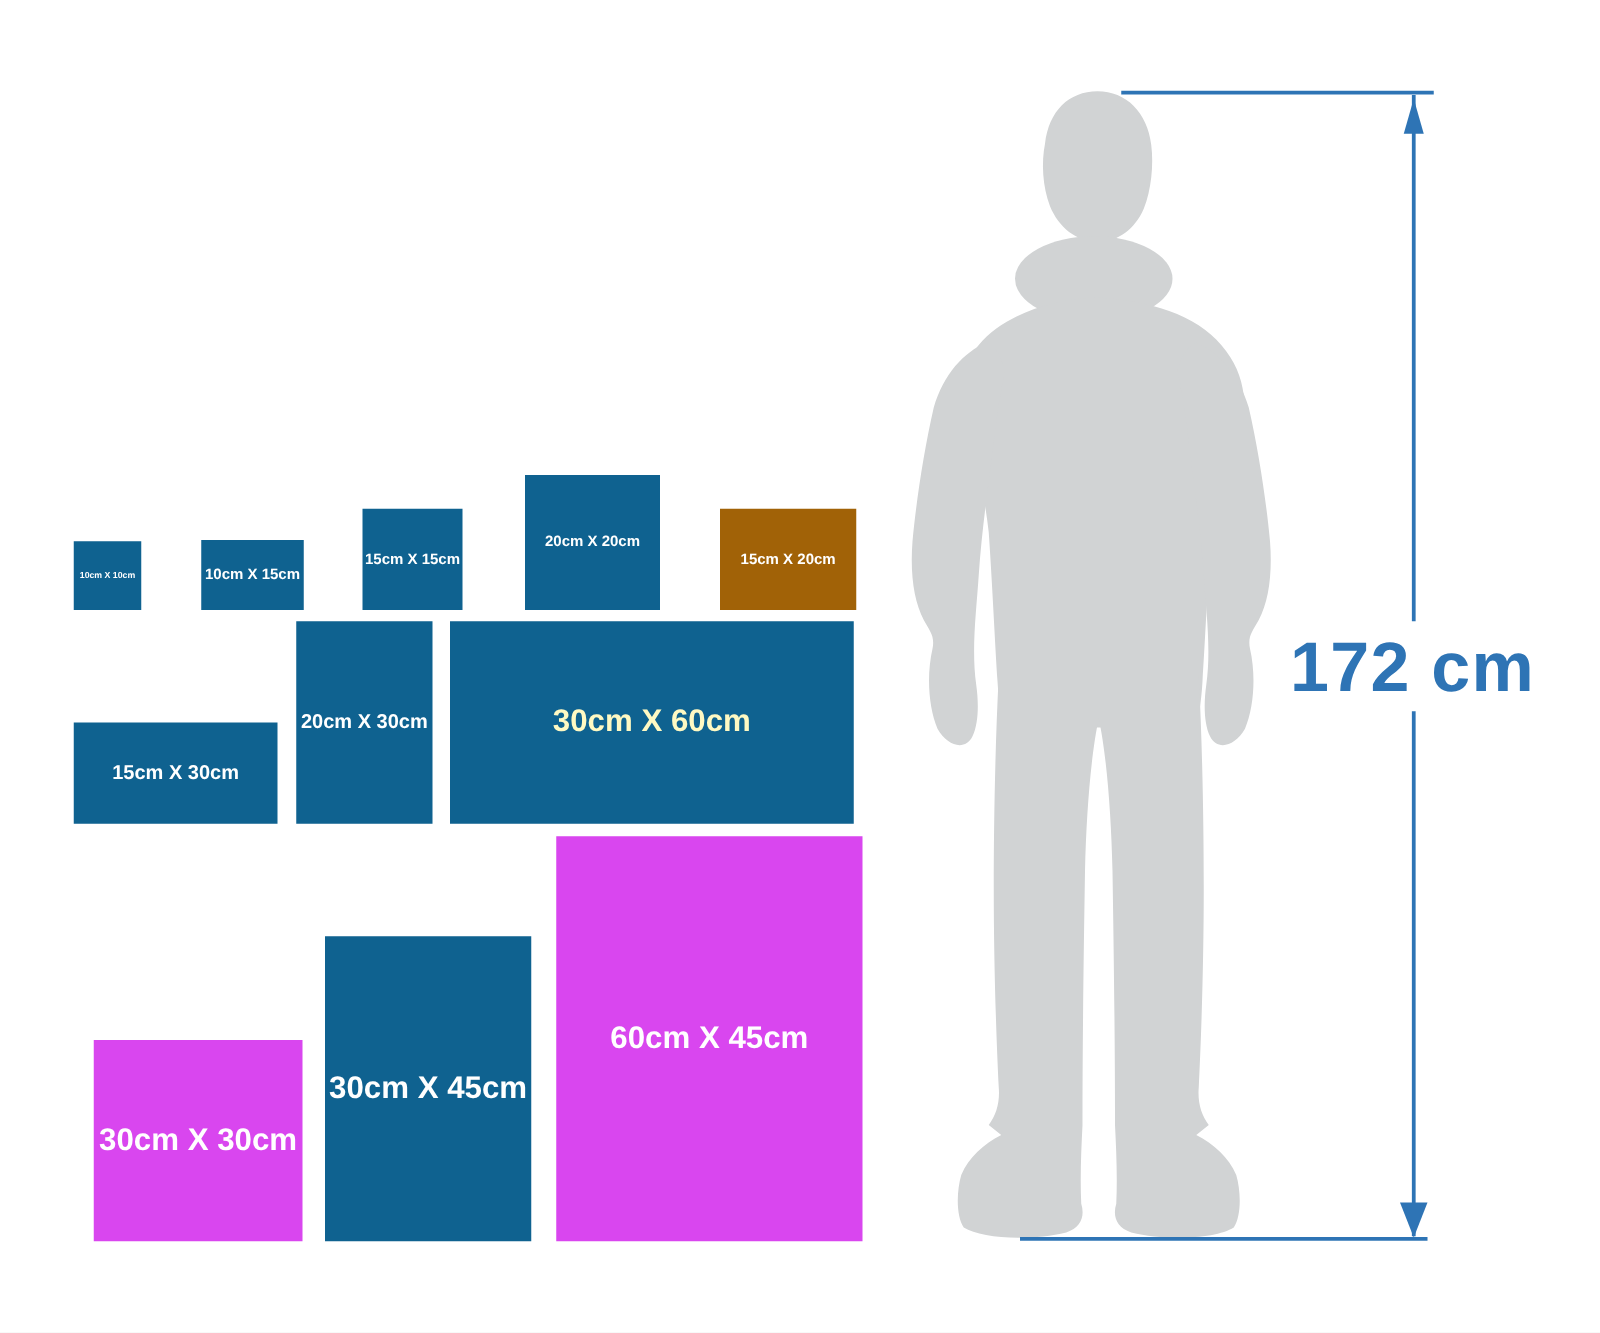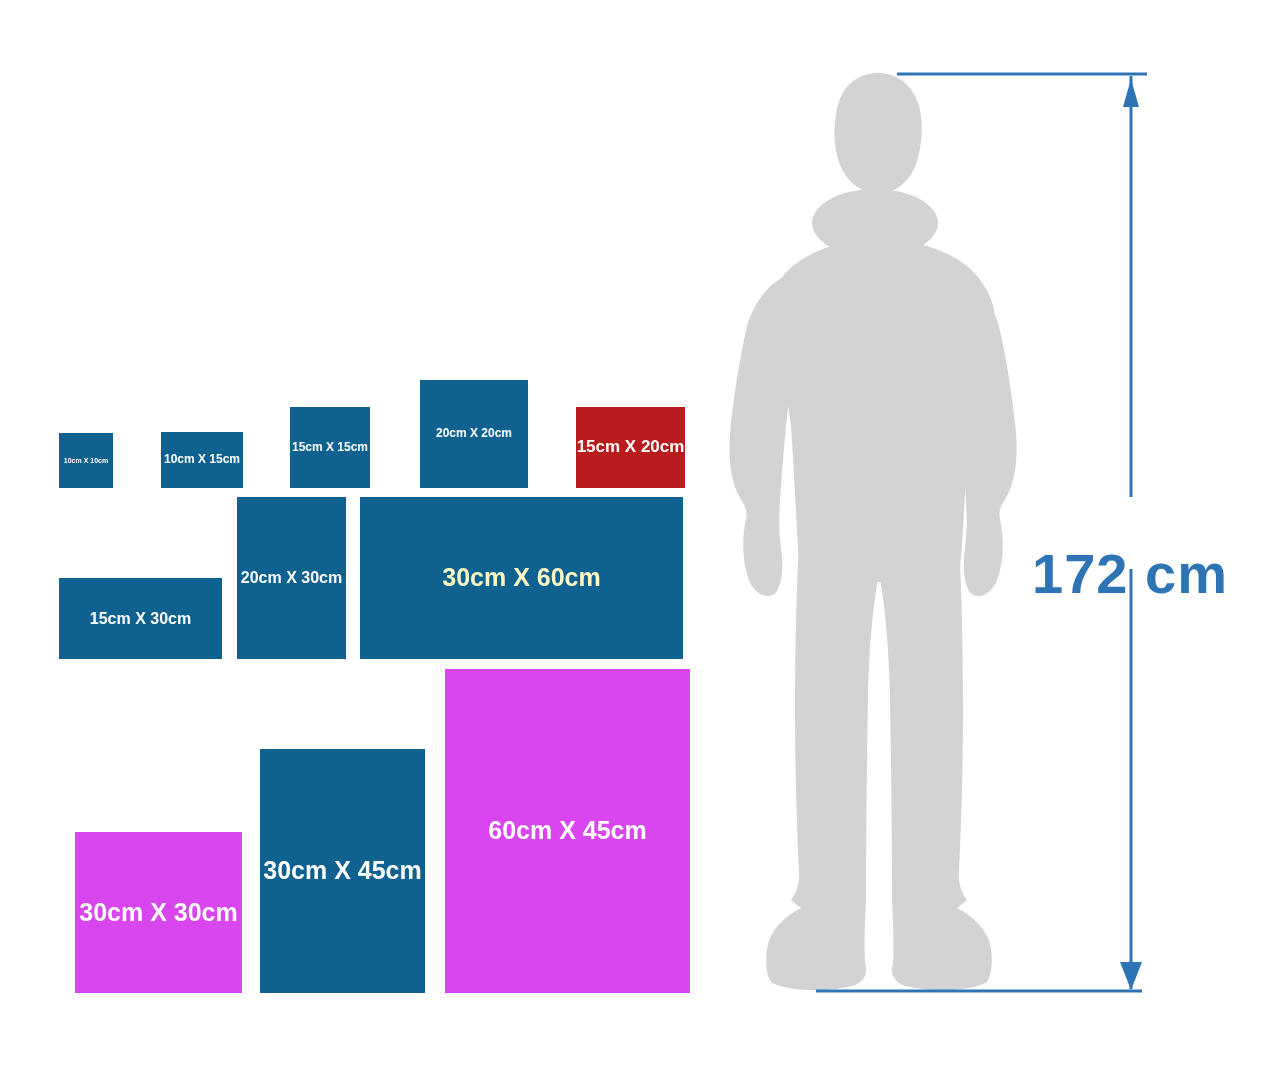--- a/index.html
+++ b/index.html
@@ -17,42 +17,41 @@
     font-weight:bold; text-align:right; line-height:1.1;
     letter-spacing:0px; white-space:nowrap;
   }
   #silhouette-svg { position:absolute; left:725px; top:70px; width:310px; height:925px; }
   #dimension-svg { position:absolute; left:0; top:0; width:1280px; height:1066px; pointer-events:none; }
   #height-label {
     position:absolute; left:1130px; top:533px;
     transform:translate(-50%,-50%);
     font-weight:bold; font-size:56px; letter-spacing:1px;
     white-space:nowrap;
-    margin-top:40px;
   }
 </style>
 </head>
 <body>
 
 <div id="canvas">
 
   <div>
       <div class="size-box" style="left: 59px; top: 433px; width: 54px; height: 55px; font-size: 7px; background: rgb(15, 98, 144); color: rgb(255, 255, 255);">
         <span>10cm X 10cm</span>
       </div>
       <div class="size-box" style="left: 161px; top: 432px; width: 82px; height: 56px; font-size: 12px; background: rgb(15, 98, 144); color: rgb(255, 255, 255);">
         <span>10cm X 15cm</span>
       </div>
       <div class="size-box" style="left: 290px; top: 407px; width: 80px; height: 81px; font-size: 12px; background: rgb(15, 98, 144); color: rgb(255, 255, 255);">
         <span>15cm X 15cm</span>
       </div>
       <div class="size-box" style="left: 420px; top: 380px; width: 108px; height: 108px; font-size: 12px; background: rgb(15, 98, 144); color: rgb(255, 255, 255);">
         <span>20cm X 20cm</span>
       </div>
-      <div class="size-box" style="left: 576px; top: 407px; width: 109px; height: 81px; font-size: 17px; background: #b91c1c; color: rgb(255, 255, 255);">
+      <div class="size-box" style="left: 576px; top: 407px; width: 109px; height: 81px; font-size: 12px; background: #a16207; color: rgb(255, 255, 255);">
         <span>15cm X 20cm</span>
       </div>
       <div class="size-box" style="left: 59px; top: 578px; width: 163px; height: 81px; font-size: 16px; background: rgb(15, 98, 144); color: rgb(255, 255, 255);">
         <span>15cm X 30cm</span>
       </div>
       <div class="size-box" style="left: 237px; top: 497px; width: 109px; height: 162px; font-size: 16px; background: rgb(15, 98, 144); color: #ffffff;">
         <span>20cm X 30cm</span>
       </div>
       <div class="size-box" style="left: 360px; top: 497px; width: 323px; height: 162px; font-size: 25px; background: rgb(15, 98, 144); color: #fef9c3;">
         <span>30cm X 60cm</span>

